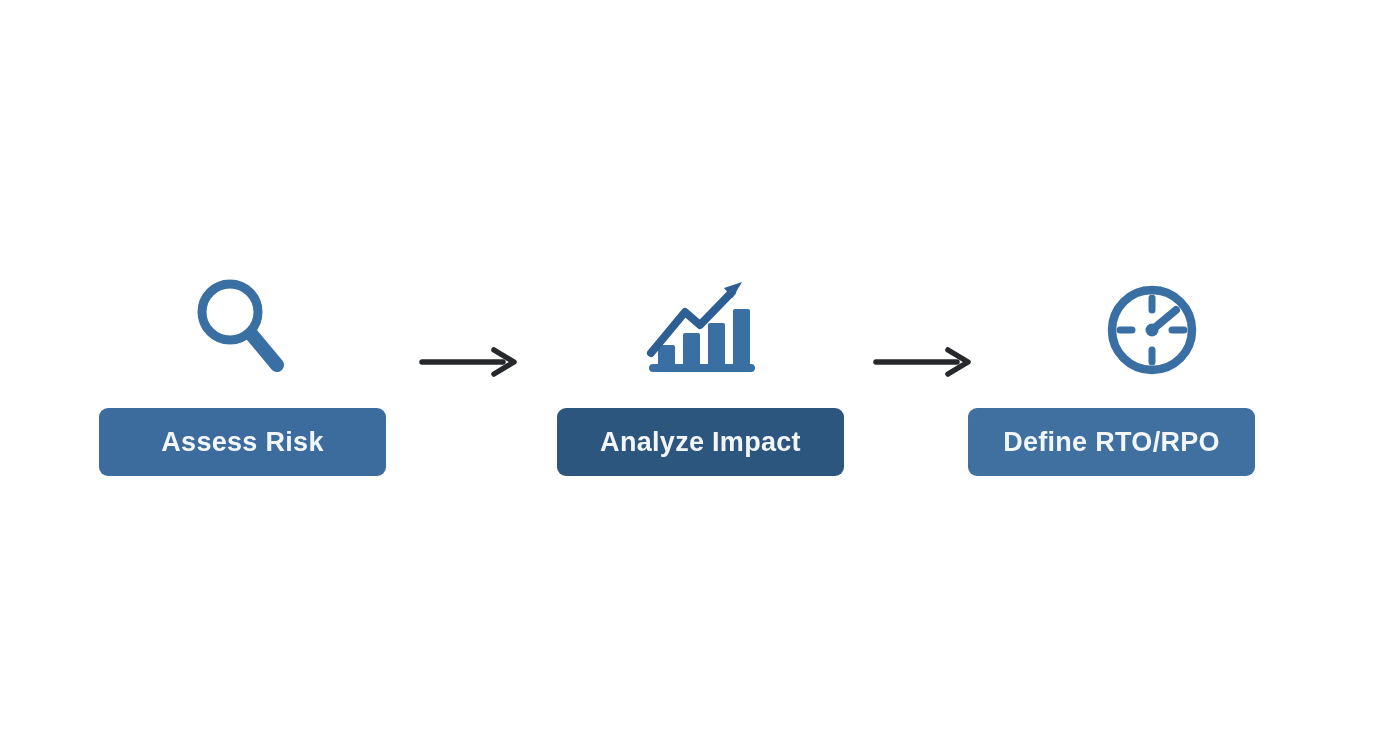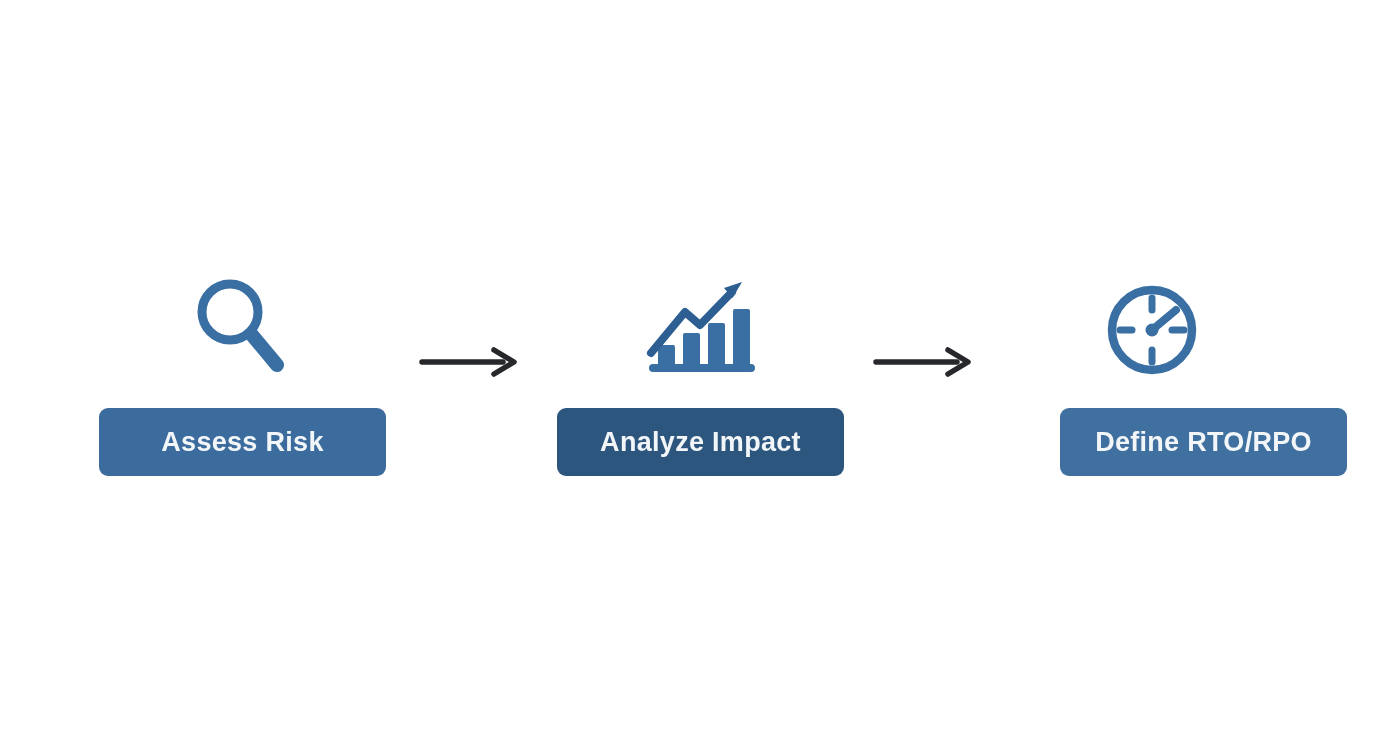--- a/index.html
+++ b/index.html
@@ -28,21 +28,21 @@
     color: var(--label-color, #f2f6f9);
     font-family: "Liberation Sans", sans-serif;
     font-size: 27px;
     font-weight: bold;
     letter-spacing: 0.3px;
     cursor: pointer;
     padding: 0;
   }
   .step-button.pos-0 { left: 99px; }
   .step-button.pos-1 { left: 557px; }
-  .step-button.pos-2 { left: 1060px; }
+  .step-button.pos-2 { left: 968px; }
   .icon {
     position: absolute;
     display: block;
   }
   .icon.magnifier { left: 193px; top: 277px; }
   .icon.chart     { left: 646px; top: 281px; }
   .icon.clock     { left: 1103px; top: 281px; }
   .connector {
     position: absolute;
     top: 346px;

